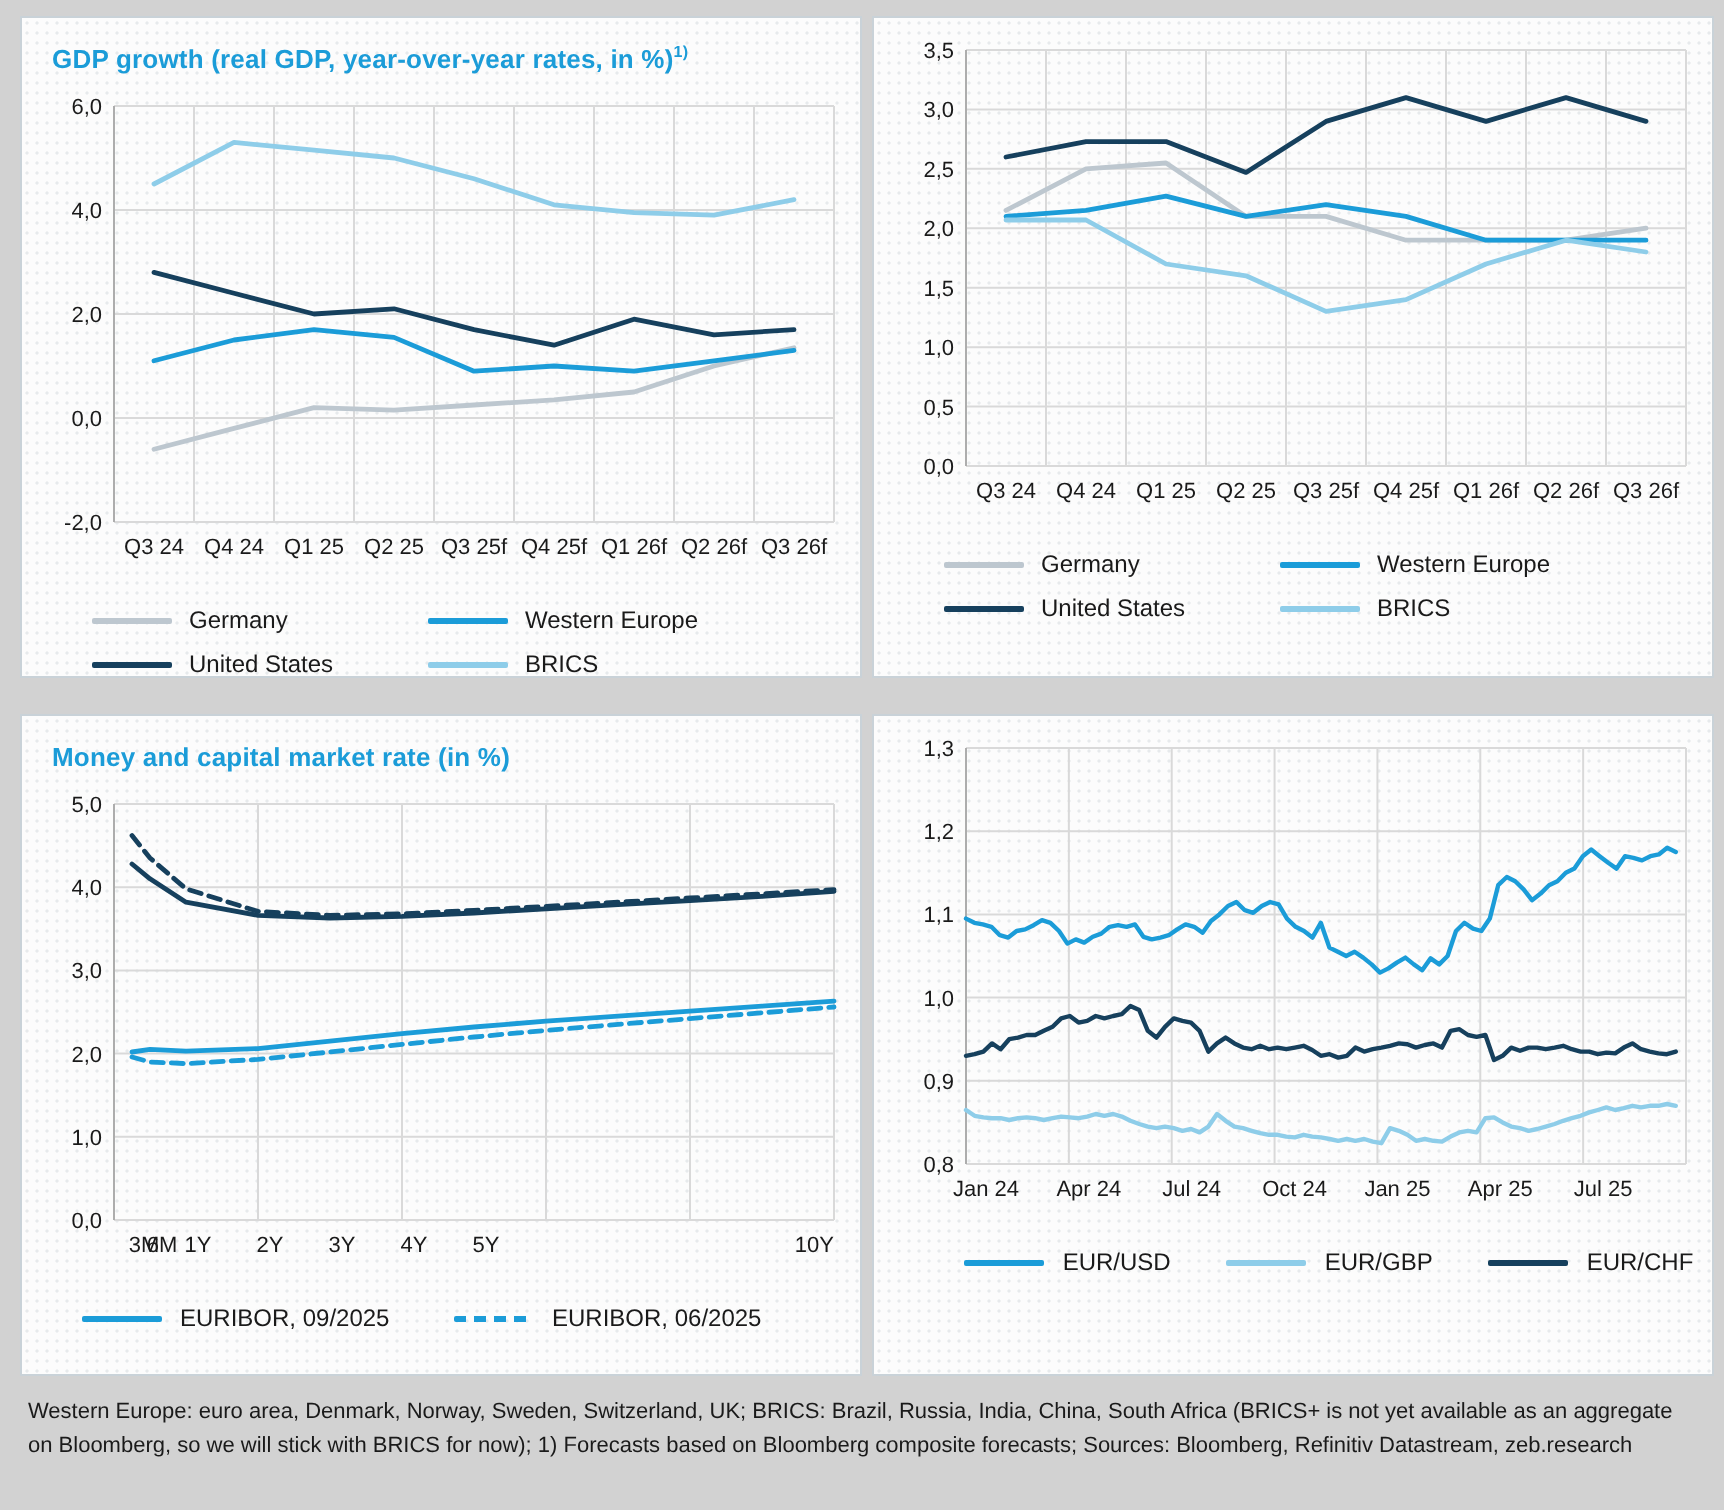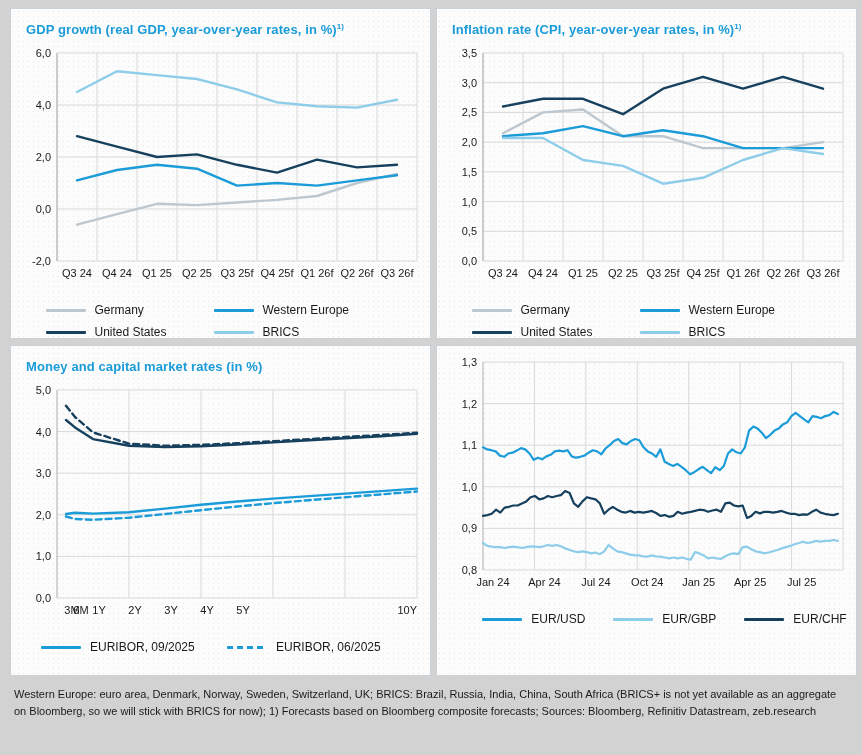--- a/index.html
+++ b/index.html
@@ -1,18 +1,18 @@
 <!DOCTYPE html>
 <html><head>
 <meta charset="utf-8">
 <style>
   html,body{margin:0;padding:0;width:862px;height:755px;overflow:hidden;
     background:#d2d2d2;font-family:"Liberation Sans",sans-serif;}
   .page{padding:8px 5px 0 10px;}
-  .grid{display:grid;grid-template-columns:421px 421px;grid-auto-rows:331px;gap:6px 5px;}
+  .grid{display:grid;grid-template-columns:421px 421px;grid-auto-rows:331px;gap:18px 5px;}
   .panel{background-color:#fcfcfc;
     background-image:radial-gradient(circle,#e7eaec 0.7px,transparent 0.9px);
     background-size:5px 5px;
     border:1px solid #c9d2d8;box-sizing:border-box;position:relative;overflow:hidden;}
   .panel-title{margin:13px 0 0 15px;font-size:13px;font-weight:bold;color:#1b9cd8;
     letter-spacing:0.1px;white-space:nowrap;}
   .panel-title sup{font-size:8px;vertical-align:super;line-height:0;}
   svg.chart{display:block;margin:8px 0 0 6px;}
   svg.chart text{fill:#1a1a1a;font-size:11px;font-family:"Liberation Sans",sans-serif;}
   .legend{margin-top:18px;color:#1a1a1a;font-size:12px;}
@@ -82,21 +82,20 @@
             <span>United States</span>
           </div>
           <div class="legend-item">
             <span class="swatch" style="background: rgb(142, 205, 233);"></span>
             <span>BRICS</span>
           </div>
         </div>
     </section>
 
     <section class="panel">
-      <h2 class="panel-title"><span>Inflation rate (CPI, year-over-year rates, in %)</span><sup>1)</sup></h2>
       <svg class="chart" width="409" height="240" viewBox="0 0 409 240">
           <line x1="40" x2="400" y1="216" y2="216" stroke="#d9d9d9" stroke-width="1"></line>
           <text x="34" y="220" text-anchor="end">0,0</text>
           <line x1="40" x2="400" y1="186.2857142857143" y2="186.2857142857143" stroke="#d9d9d9" stroke-width="1"></line>
           <text x="34" y="190.2857142857143" text-anchor="end">0,5</text>
           <line x1="40" x2="400" y1="156.57142857142858" y2="156.57142857142858" stroke="#d9d9d9" stroke-width="1"></line>
           <text x="34" y="160.57142857142858" text-anchor="end">1,0</text>
           <line x1="40" x2="400" y1="126.85714285714285" y2="126.85714285714285" stroke="#d9d9d9" stroke-width="1"></line>
           <text x="34" y="130.85714285714283" text-anchor="end">1,5</text>
           <line x1="40" x2="400" y1="97.14285714285715" y2="97.14285714285715" stroke="#d9d9d9" stroke-width="1"></line>
@@ -146,21 +145,21 @@
             <span>United States</span>
           </div>
           <div class="legend-item">
             <span class="swatch" style="background: rgb(142, 205, 233);"></span>
             <span>BRICS</span>
           </div>
         </div>
     </section>
 
     <section class="panel">
-      <h2 class="panel-title"><span>Money and capital market rates (in %)</span><sup></sup></h2>
+      <h2 class="panel-title"><span>Money and capital market rate (in %)</span><sup></sup></h2>
       <svg class="chart" width="409" height="240" viewBox="0 0 409 240">
           <line x1="40" x2="400" y1="216" y2="216" stroke="#d9d9d9" stroke-width="1"></line>
           <text x="34" y="220" text-anchor="end">0,0</text>
           <line x1="40" x2="400" y1="174.4" y2="174.4" stroke="#d9d9d9" stroke-width="1"></line>
           <text x="34" y="178.4" text-anchor="end">1,0</text>
           <line x1="40" x2="400" y1="132.8" y2="132.8" stroke="#d9d9d9" stroke-width="1"></line>
           <text x="34" y="136.8" text-anchor="end">2,0</text>
           <line x1="40" x2="400" y1="91.2" y2="91.2" stroke="#d9d9d9" stroke-width="1"></line>
           <text x="34" y="95.2" text-anchor="end">3,0</text>
           <line x1="40" x2="400" y1="49.599999999999994" y2="49.599999999999994" stroke="#d9d9d9" stroke-width="1"></line>

